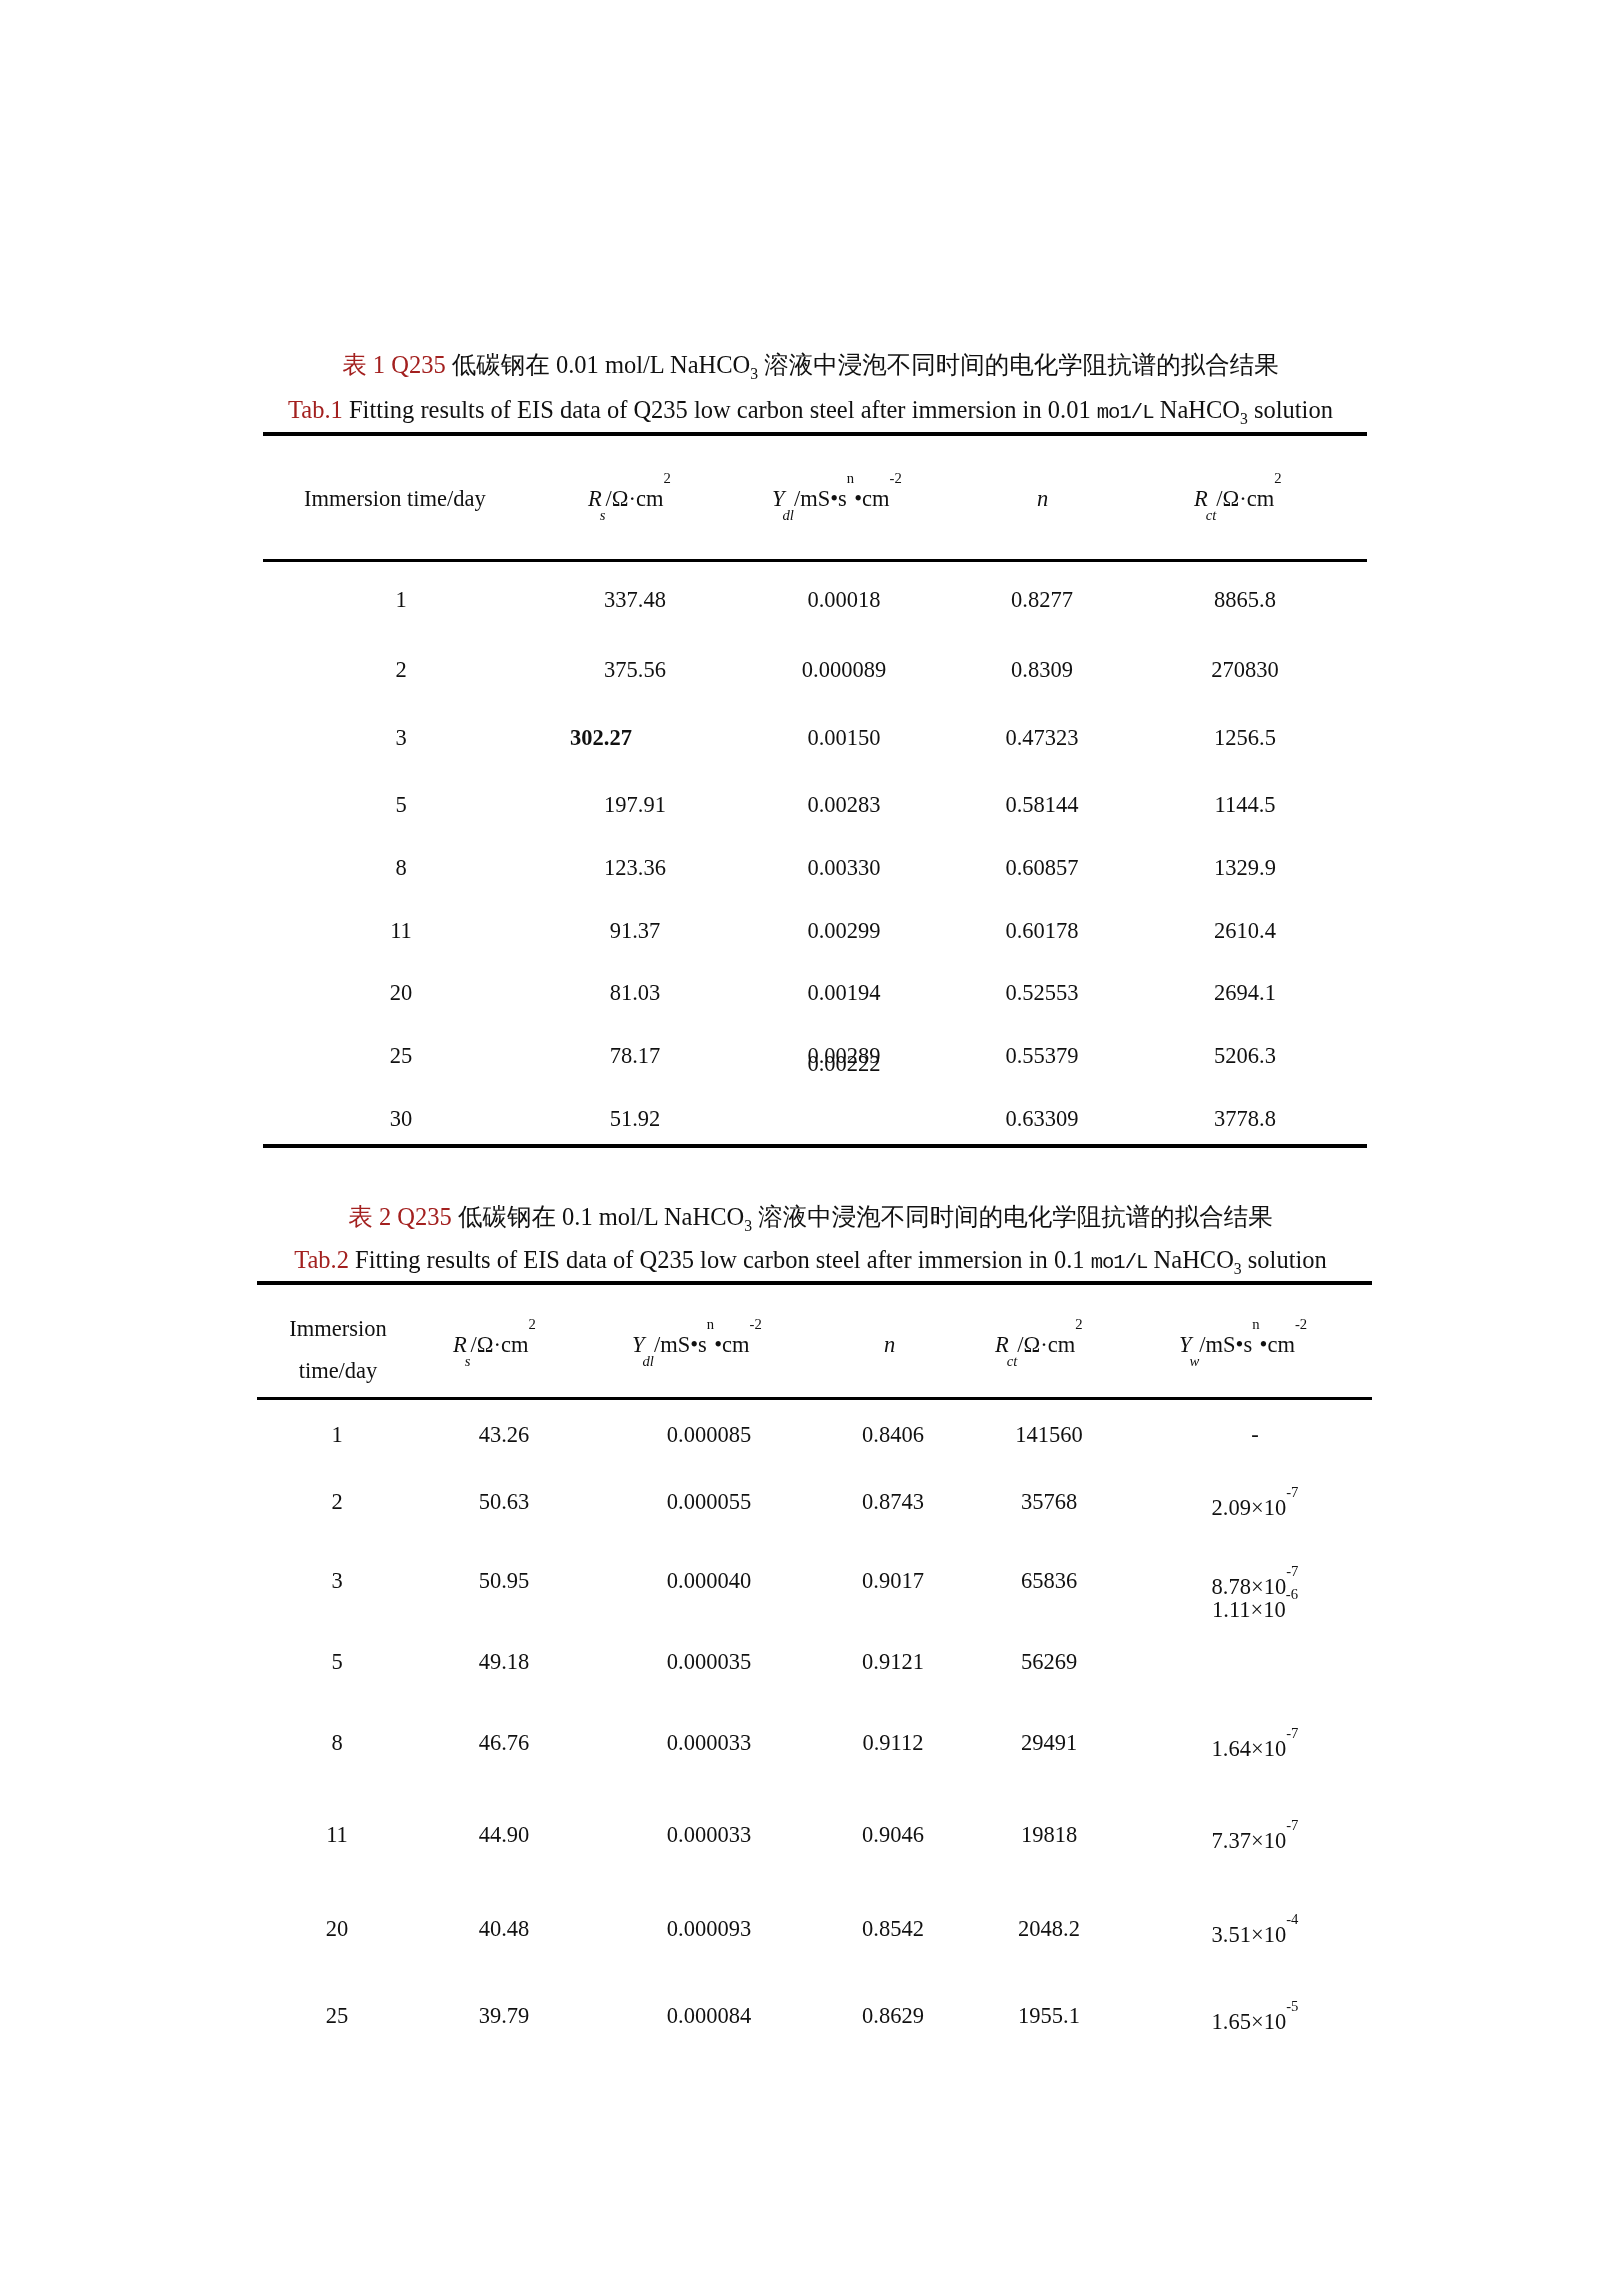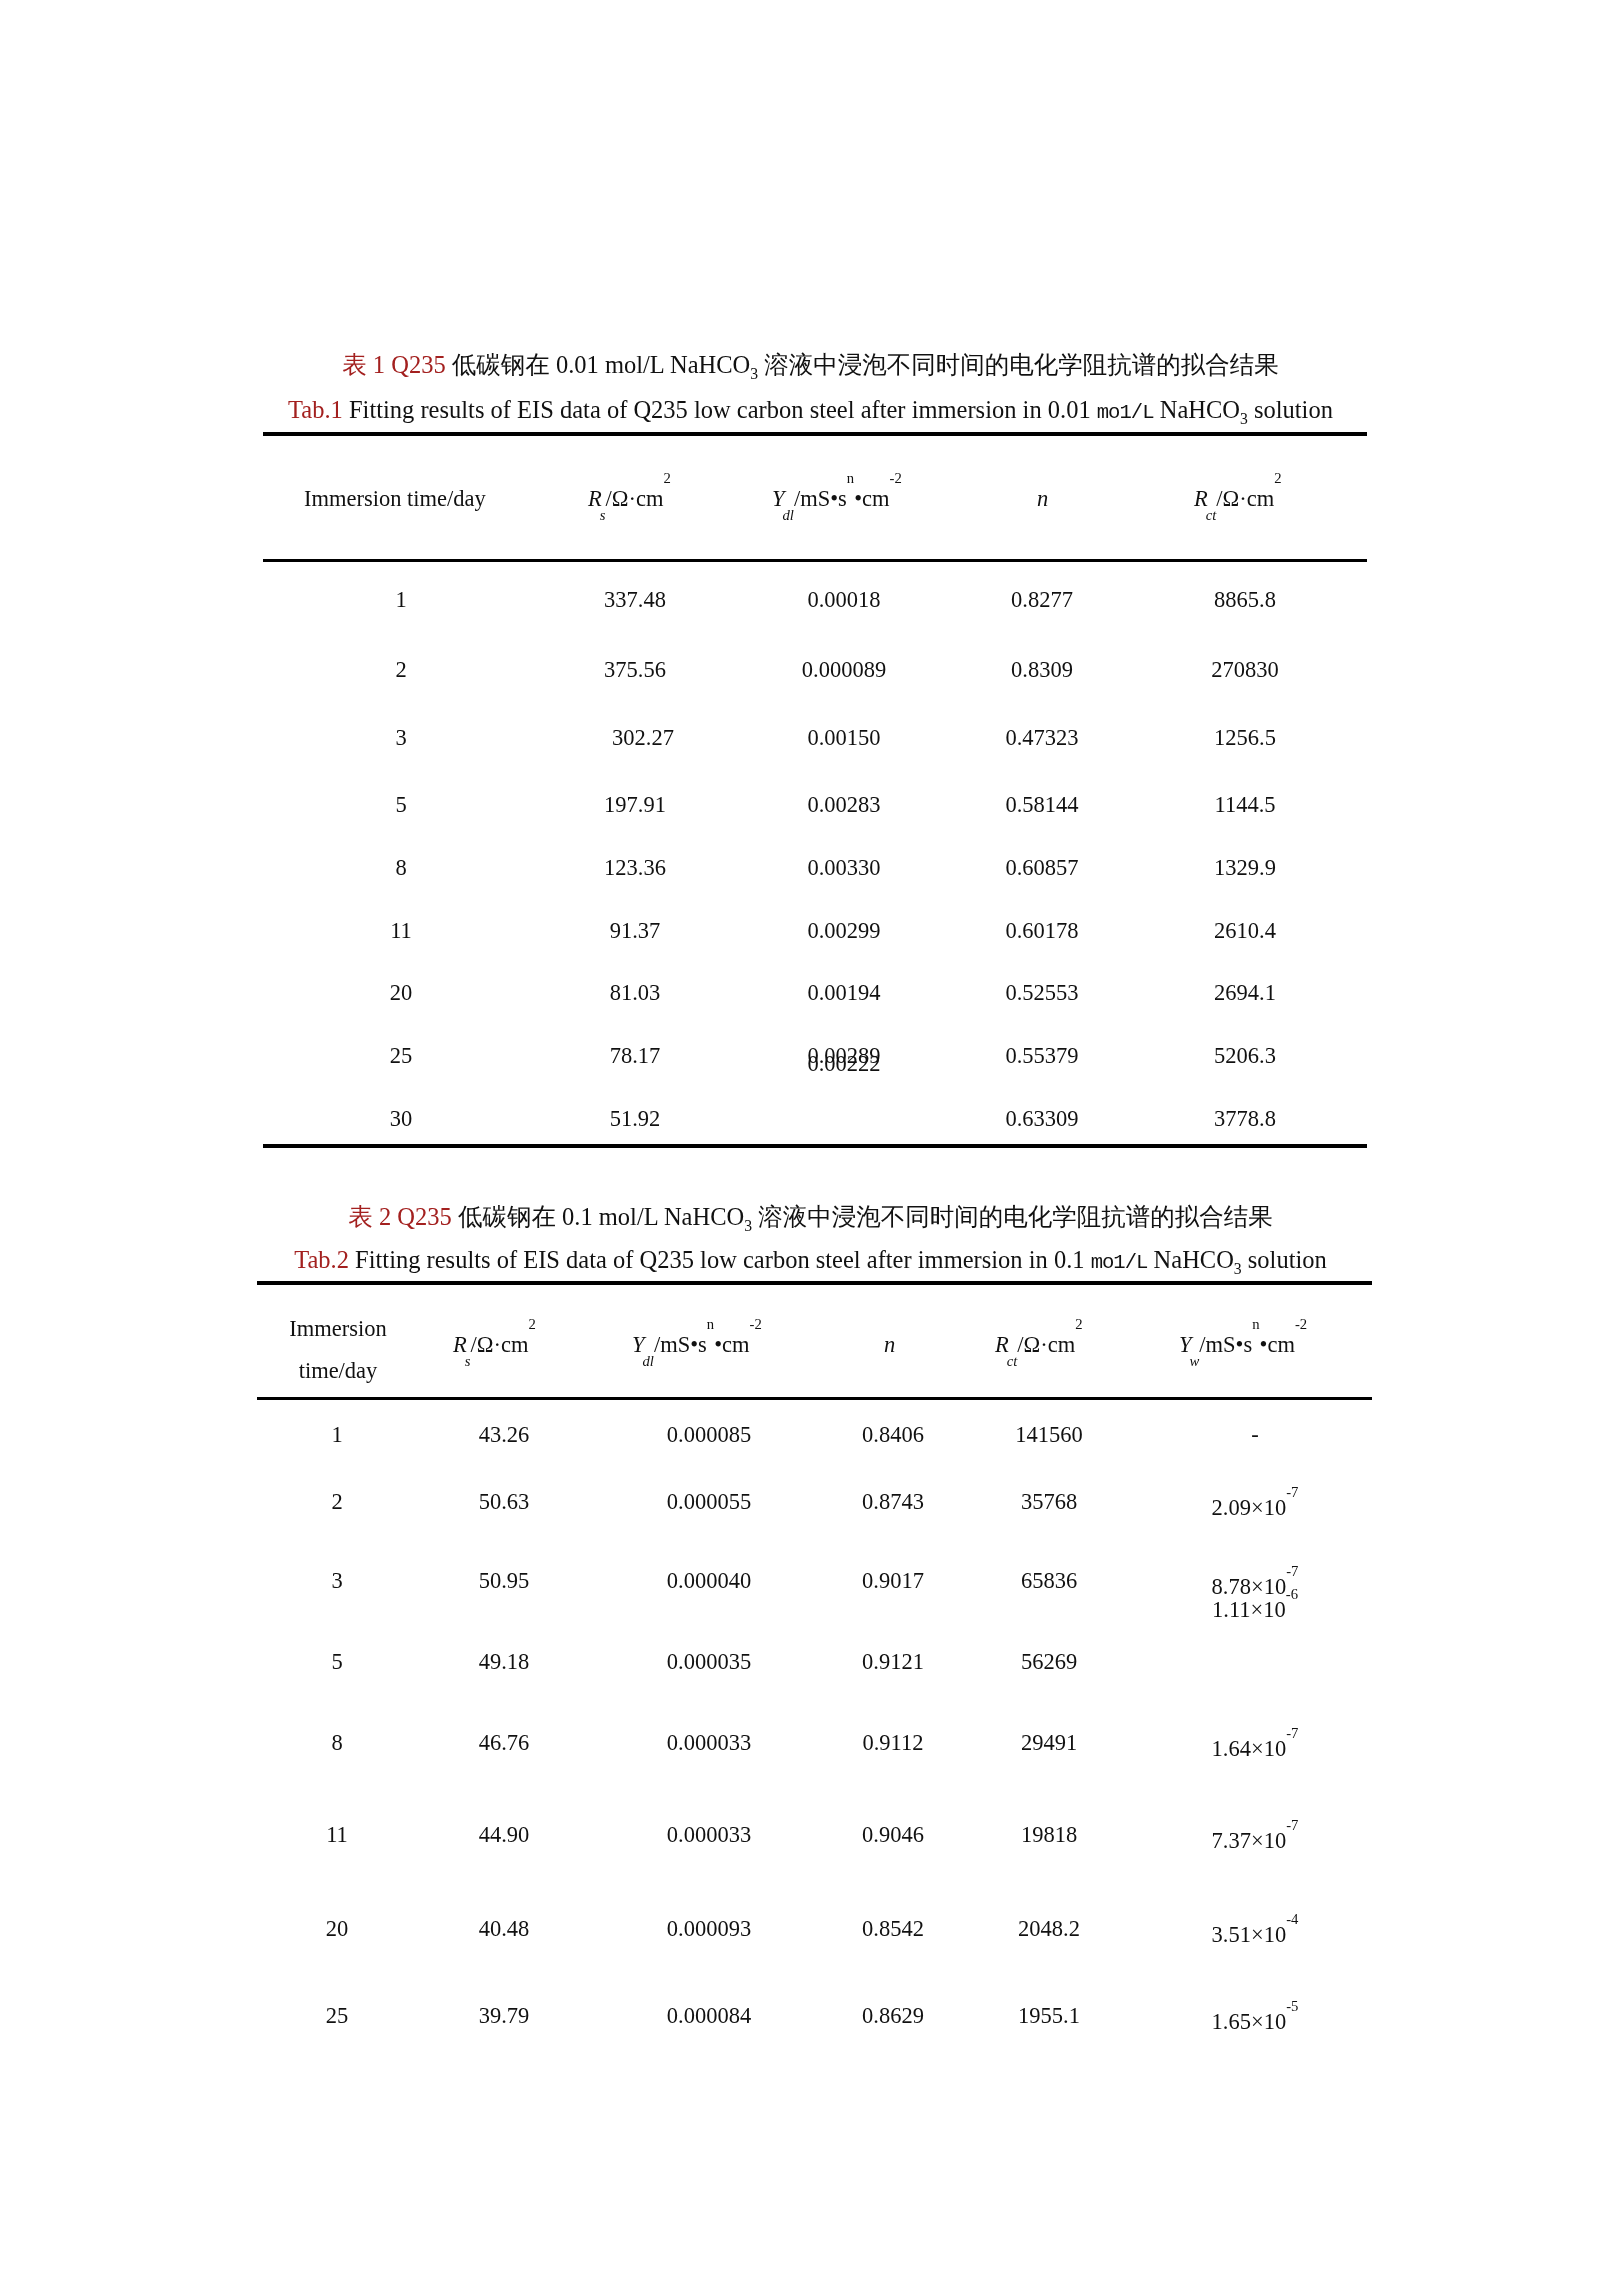--- a/index.html
+++ b/index.html
@@ -52,21 +52,21 @@
       </div>
       <div>
         <div class="cell" style="left: 401px; top: 656px;">2</div>
         <div class="cell" style="left: 635px; top: 656px;">375.56</div>
         <div class="cell" style="left: 844px; top: 656px;">0.000089</div>
         <div class="cell" style="left: 1042px; top: 656px;">0.8309</div>
         <div class="cell" style="left: 1245px; top: 656px;">270830</div>
       </div>
       <div>
         <div class="cell" style="left: 401px; top: 724px;">3</div>
-        <div class="cell" style="left: 643px; top: 724px;">302.27</div>
+        <div class="cell" style="left: 601px; top: 724px; font-weight: bold;">302.27</div>
         <div class="cell" style="left: 844px; top: 724px;">0.00150</div>
         <div class="cell" style="left: 1042px; top: 724px;">0.47323</div>
         <div class="cell" style="left: 1245px; top: 724px;">1256.5</div>
       </div>
       <div>
         <div class="cell" style="left: 401px; top: 791px;">5</div>
         <div class="cell" style="left: 635px; top: 791px;">197.91</div>
         <div class="cell" style="left: 844px; top: 791px;">0.00283</div>
         <div class="cell" style="left: 1042px; top: 791px;">0.58144</div>
         <div class="cell" style="left: 1245px; top: 791px;">1144.5</div>

